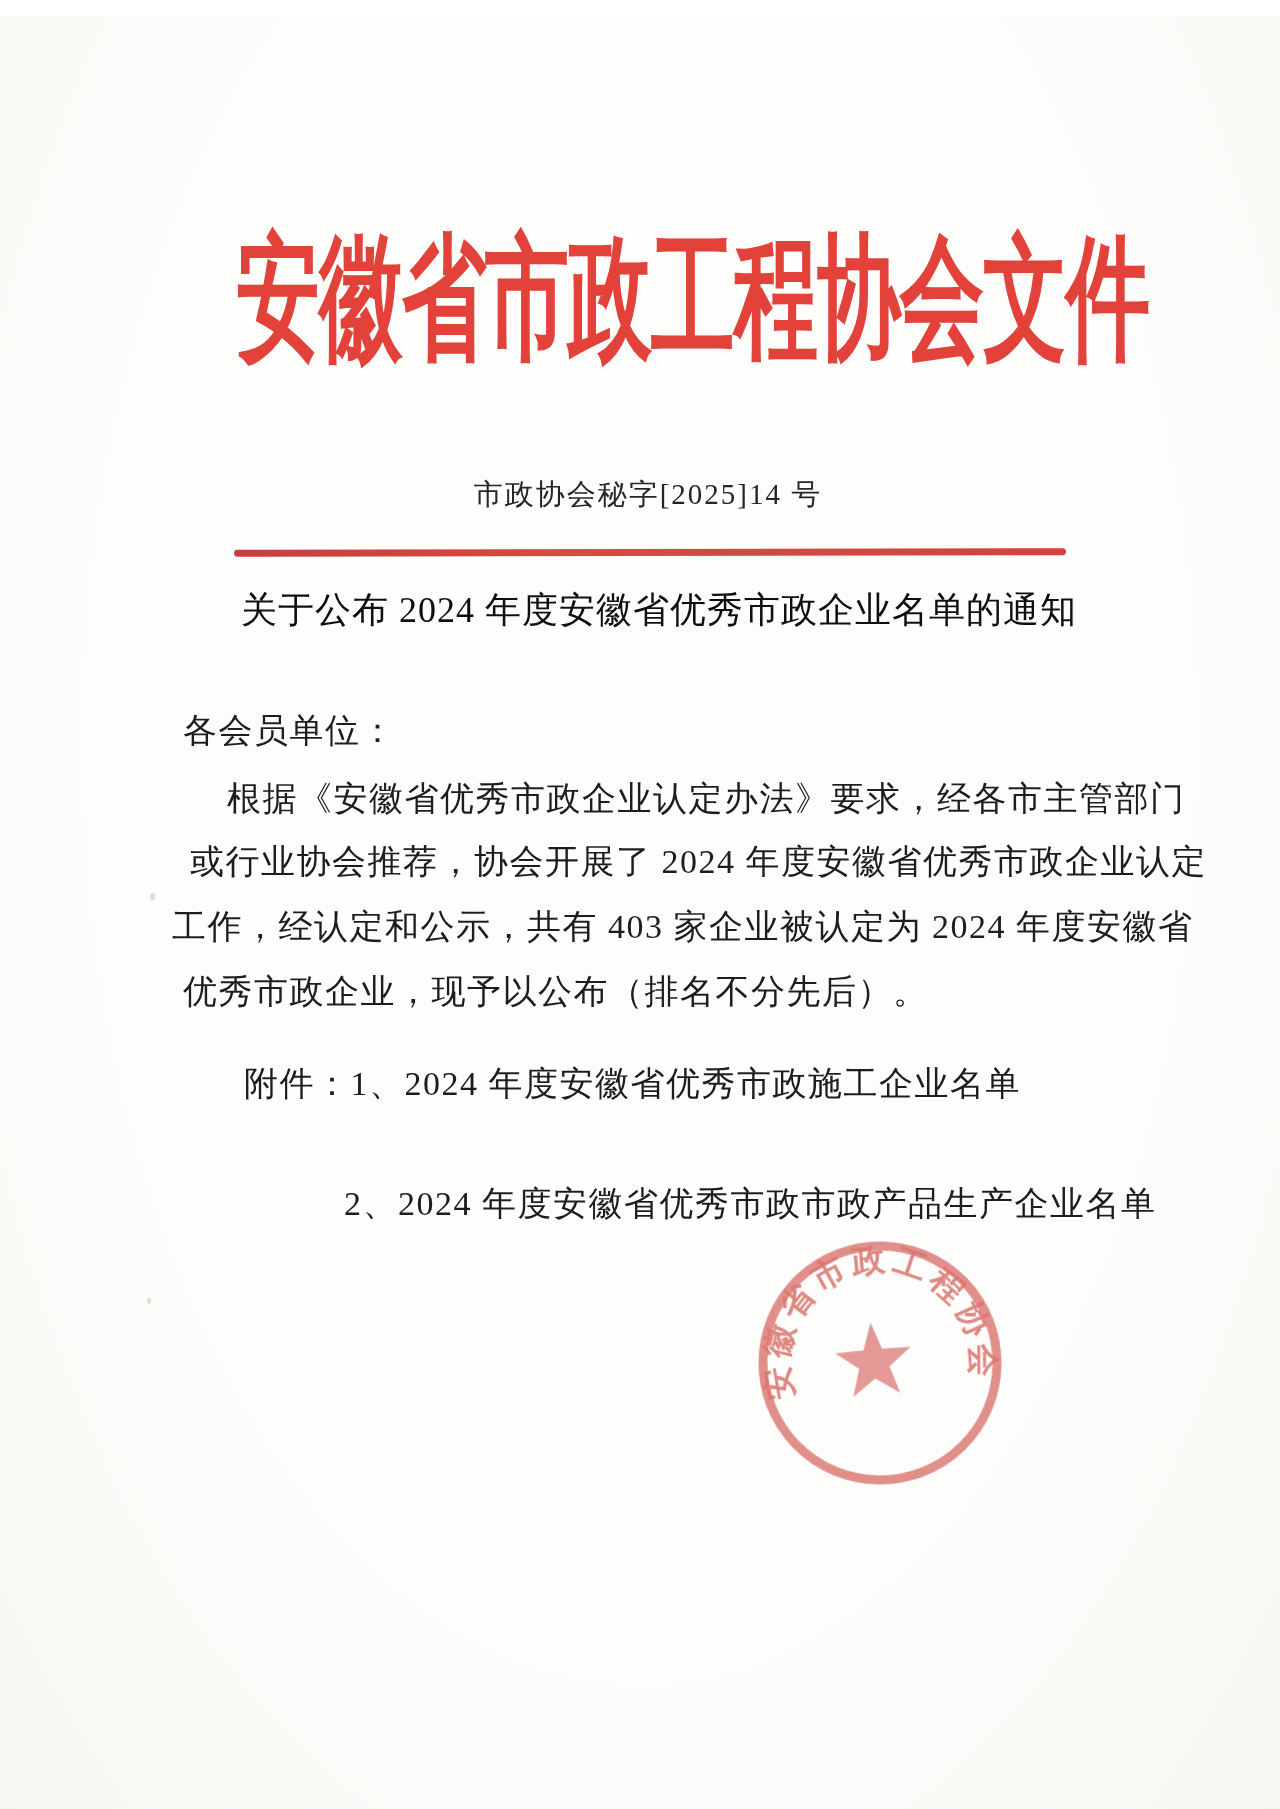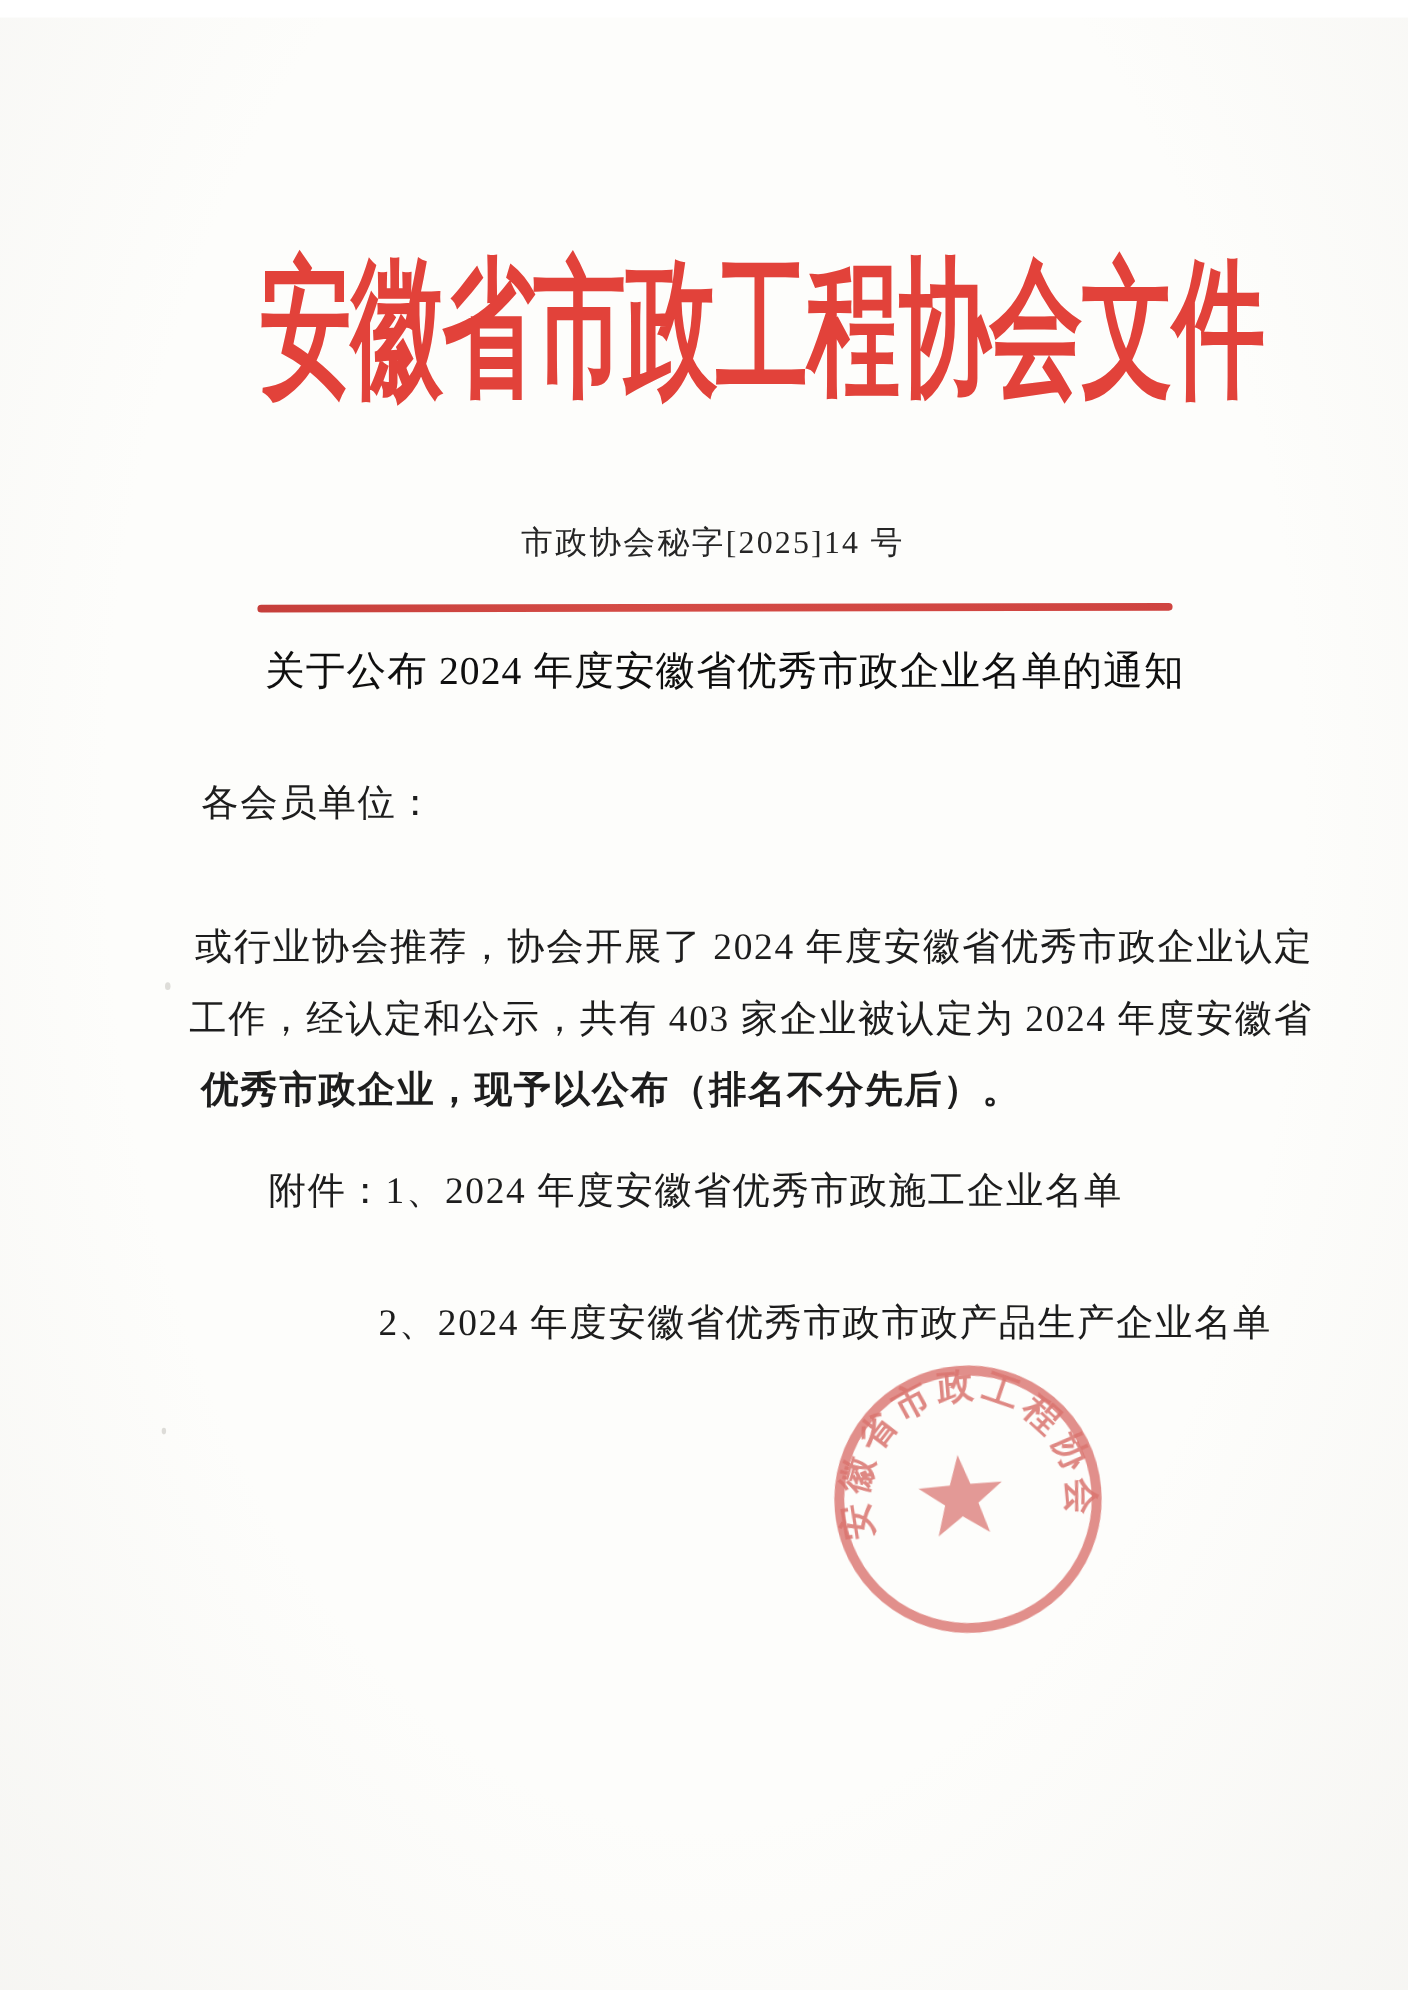--- a/index.html
+++ b/index.html
@@ -54,23 +54,23 @@
   .body-line{
     position:absolute;
     font-size:34px;line-height:40px;
     letter-spacing:1.5px;
     white-space:nowrap;
     color:#1d1d1d;
     text-align:center;
   }
   .salutation{left:183px;top:695px;}
   .bl1{left:227px;top:763px;}
-  .bl2{left:177px;top:826px;}
+  .bl2{left:190px;top:826px;}
   .bl3{left:172px;top:891px;}
-  .bl4{left:183px;top:956px;font-weight:bold;}
+  .bl4{left:183px;top:956px;}
   .att1{left:244px;top:1048px;}
   .att2{left:344px;top:1168px;}
   .issue-date{
     position:absolute;
     left:736px;top:1351px;
     font-size:32px;line-height:38px;
     letter-spacing:3px;
     white-space:nowrap;
     color:#1c1c1c;
     z-index:1;
@@ -98,20 +98,21 @@
   <div class="org-title">安徽省市政工程协会文件</div>
 
   <div class="doc-number">市政协会秘字[2025]14 号</div>
 
   <div class="red-divider"></div>
 
   <div class="notice-title">关于公布 2024 年度安徽省优秀市政企业名单的通知</div>
 
   <div class="body-line salutation">各会员单位：</div>
 
+  <div class="body-line bl1">根据《安徽省优秀市政企业认定办法》要求，经各市主管部门</div>
 
   <div class="body-line bl2">或行业协会推荐，协会开展了 2024 年度安徽省优秀市政企业认定</div>
 
   <div class="body-line bl3">工作，经认定和公示，共有 403 家企业被认定为 2024 年度安徽省</div>
 
   <div class="body-line bl4">优秀市政企业，现予以公布（排名不分先后）。</div>
 
   <div class="body-line att1">附件：1、2024 年度安徽省优秀市政施工企业名单</div>
 
   <div class="body-line att2">2、2024 年度安徽省优秀市政市政产品生产企业名单</div>

